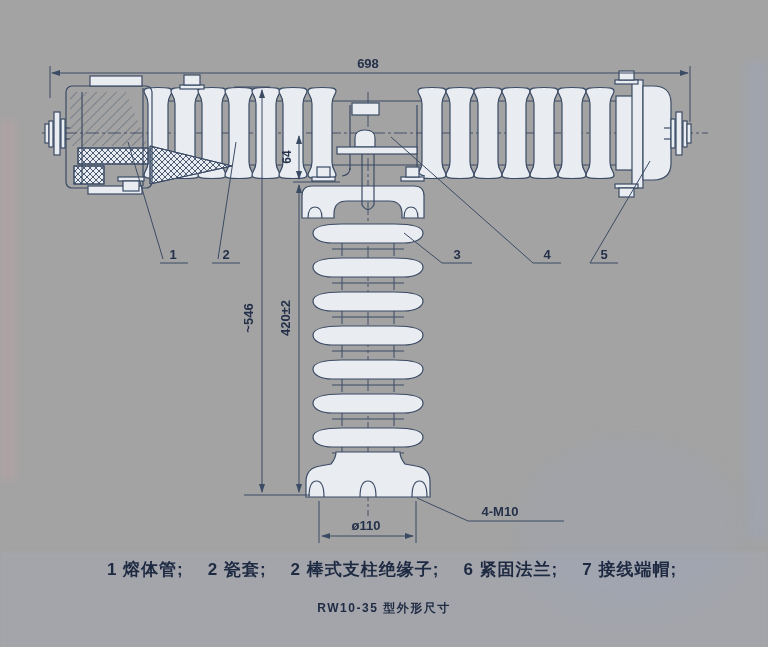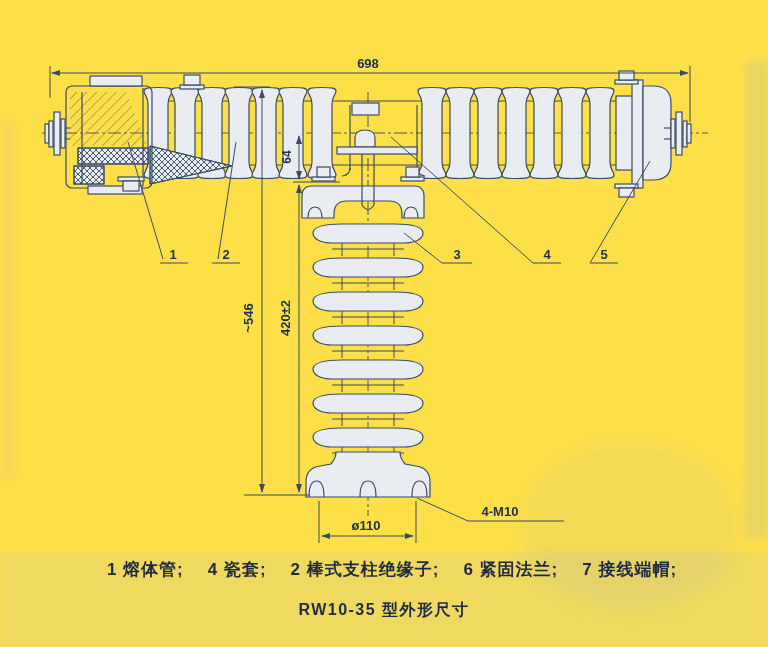--- a/index.html
+++ b/index.html
@@ -1,35 +1,35 @@
 <!DOCTYPE html>
 <html><head>
 <meta charset="utf-8">
 <style>
   html,body{margin:0;padding:0;background:#d8dde4;}
   .stage{
     position:relative;width:768px;height:647px;overflow:hidden;
-    background:#fde047;
+    background:#a3a3a3;
     font-family:"Liberation Sans", sans-serif;
   }
   .tint{position:absolute;pointer-events:none;}
   .tint.pink{left:0;top:120px;width:16px;height:360px;background:rgba(225,160,165,.18);filter:blur(4px);}
   .tint.blue-right{right:0;top:60px;width:22px;height:480px;background:rgba(150,170,215,.20);filter:blur(5px);}
   .tint.bottom{left:0;top:552px;width:768px;height:95px;background:rgba(165,180,215,.16);filter:blur(2px);}
   .tint.blotch{left:520px;top:440px;width:220px;height:170px;background:rgba(150,170,215,.10);border-radius:50%;filter:blur(10px);}
   svg{position:absolute;left:0;top:0;}
   svg text{fill:#25314a;font-family:"Liberation Sans",sans-serif;font-weight:bold;}
   .caption-row{
     position:absolute;left:0;top:558px;width:768px;
     display:flex;justify-content:center;gap:24px;
     font-size:17px;font-weight:bold;color:#1e2a42;letter-spacing:1px;padding-left:8px;
   }
   .caption-title{
     position:absolute;left:0;top:600px;width:768px;text-align:center;
-    font-size:16px;font-weight:bold;color:#1e2a42;letter-spacing:1.5px;
+    font-size:12px;font-weight:bold;color:#1e2a42;letter-spacing:1.5px;
   }
 </style>
 </head>
 <body>
 
 <div class="stage">
   <div class="tint pink"></div>
   <div class="tint blue-right"></div>
   <div class="tint bottom"></div>
   <div class="tint blotch"></div>
@@ -217,19 +217,19 @@
         <line x1="533" y1="263" x2="561" y2="263"></line>
       <text x="547" y="259" font-size="13" text-anchor="middle" stroke="none">4</text>
       <line x1="650" y1="161" x2="590" y2="263"></line>
         <line x1="590" y1="263" x2="618" y2="263"></line>
       <text x="604" y="259" font-size="13" text-anchor="middle" stroke="none">5</text>
     </g>
   </svg>
 
   <div class="caption-row">
     <span>1 熔体管;</span>
-    <span>4 瓷套;</span>
+    <span>2 瓷套;</span>
     <span>2 棒式支柱绝缘子;</span>
     <span>6 紧固法兰;</span>
     <span>7 接线端帽;</span>
   </div>
   <div class="caption-title">RW10-35 型外形尺寸</div>
 </div>
 
 </body></html>

